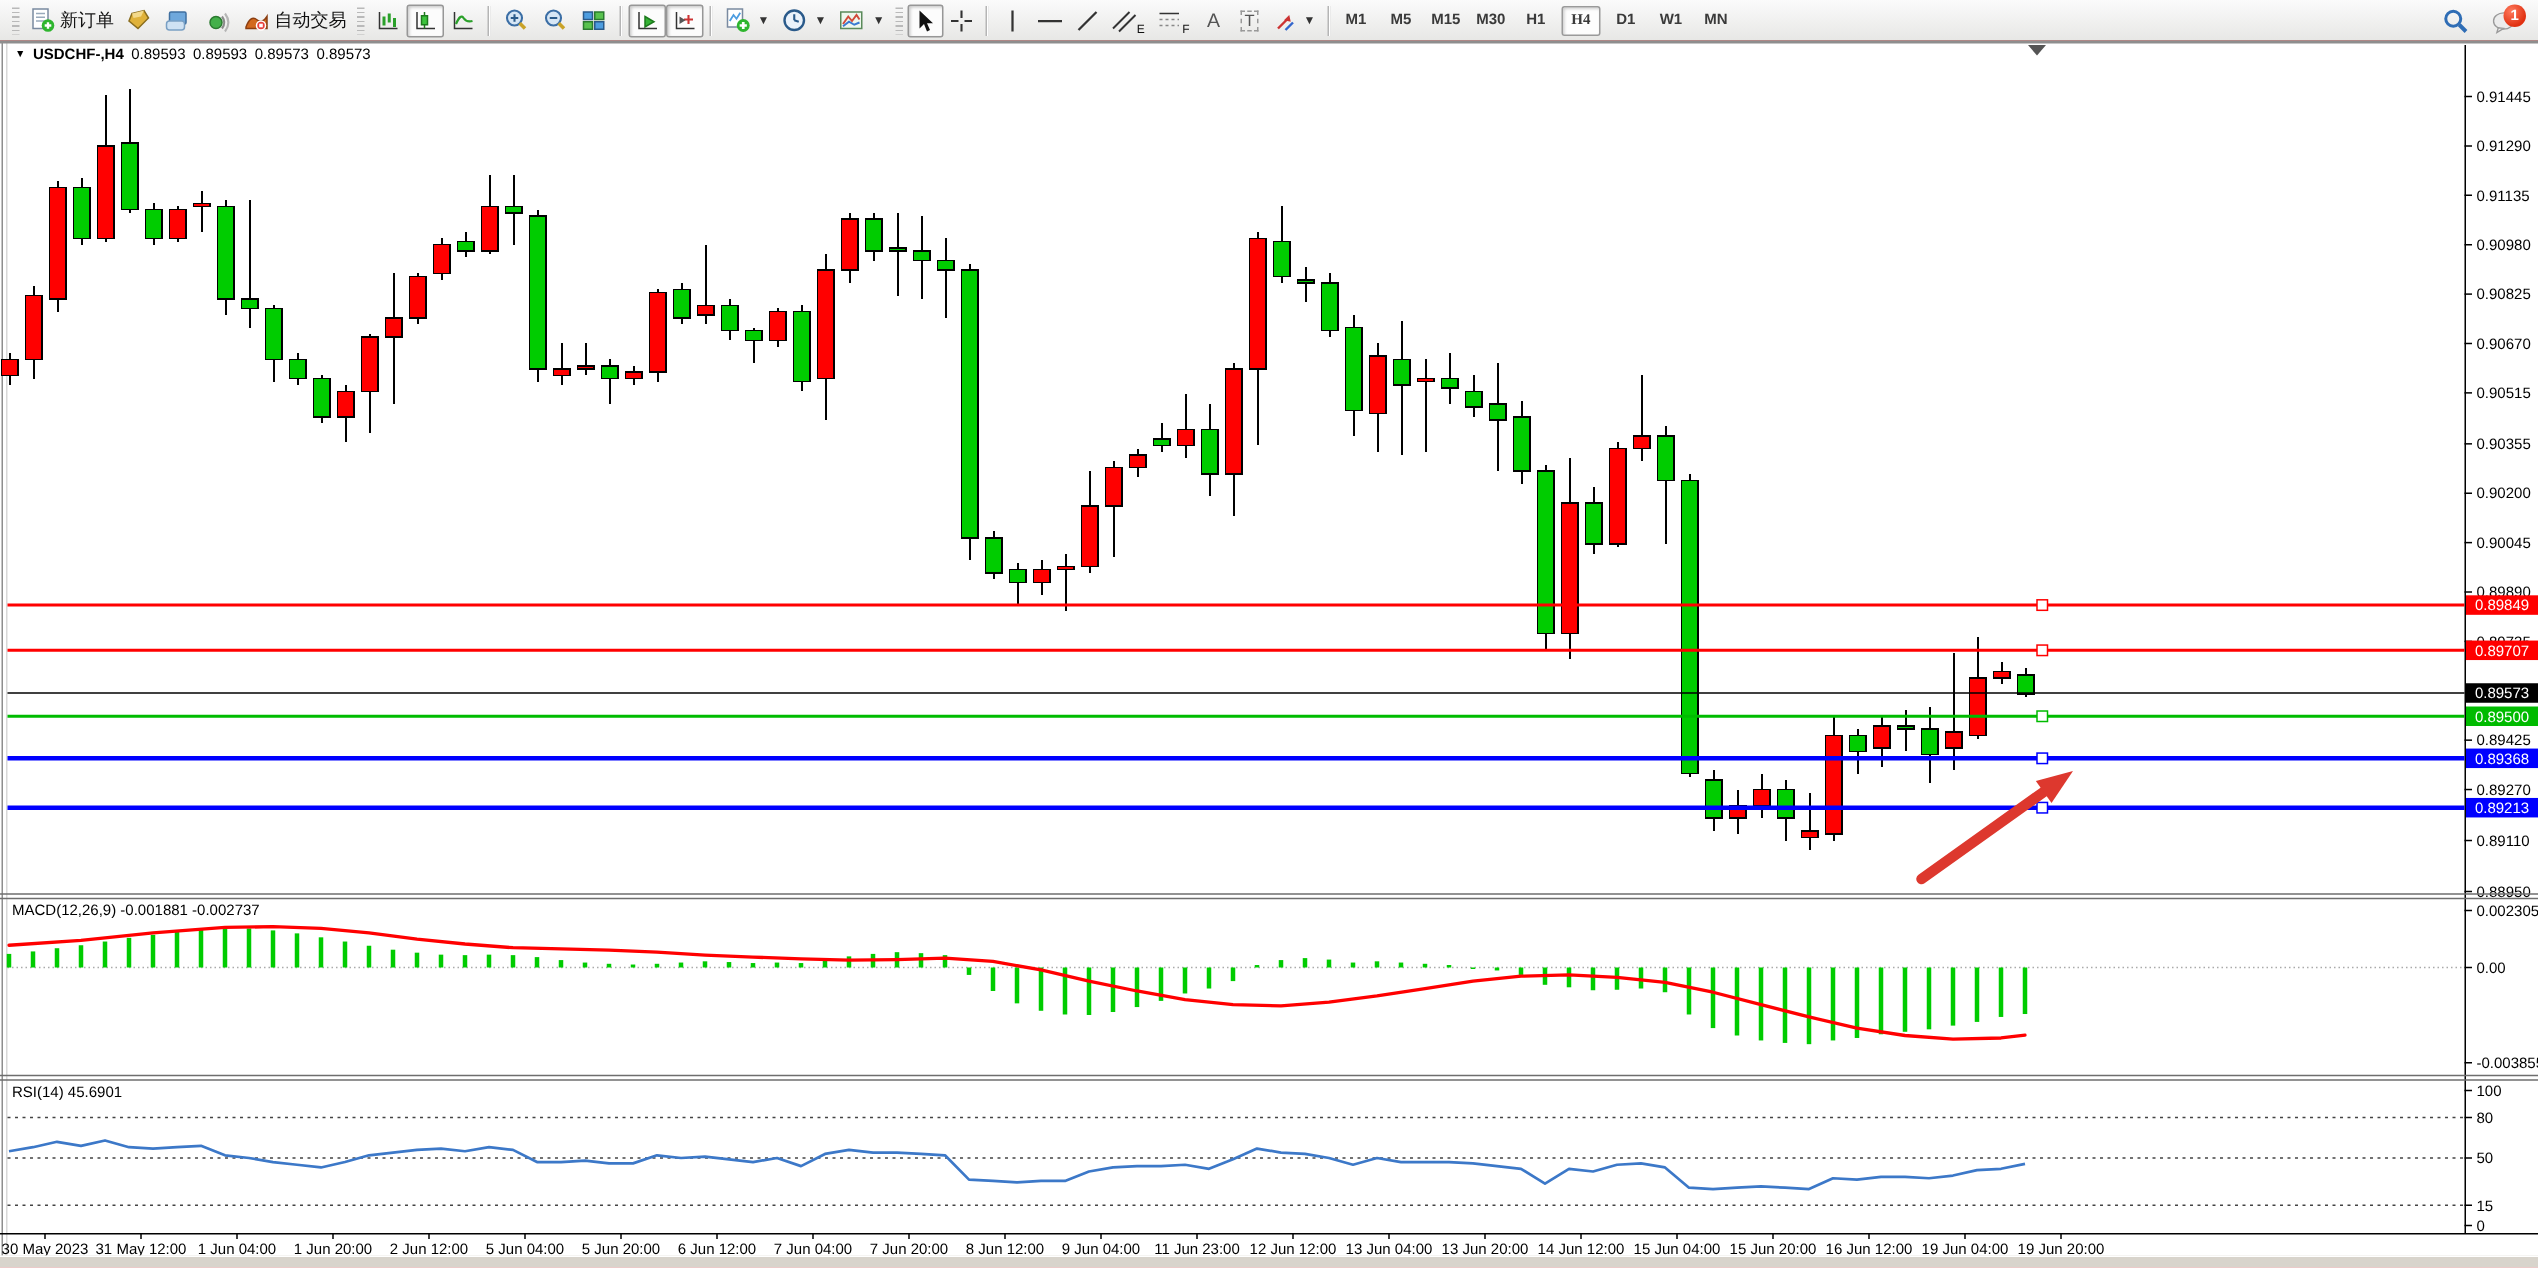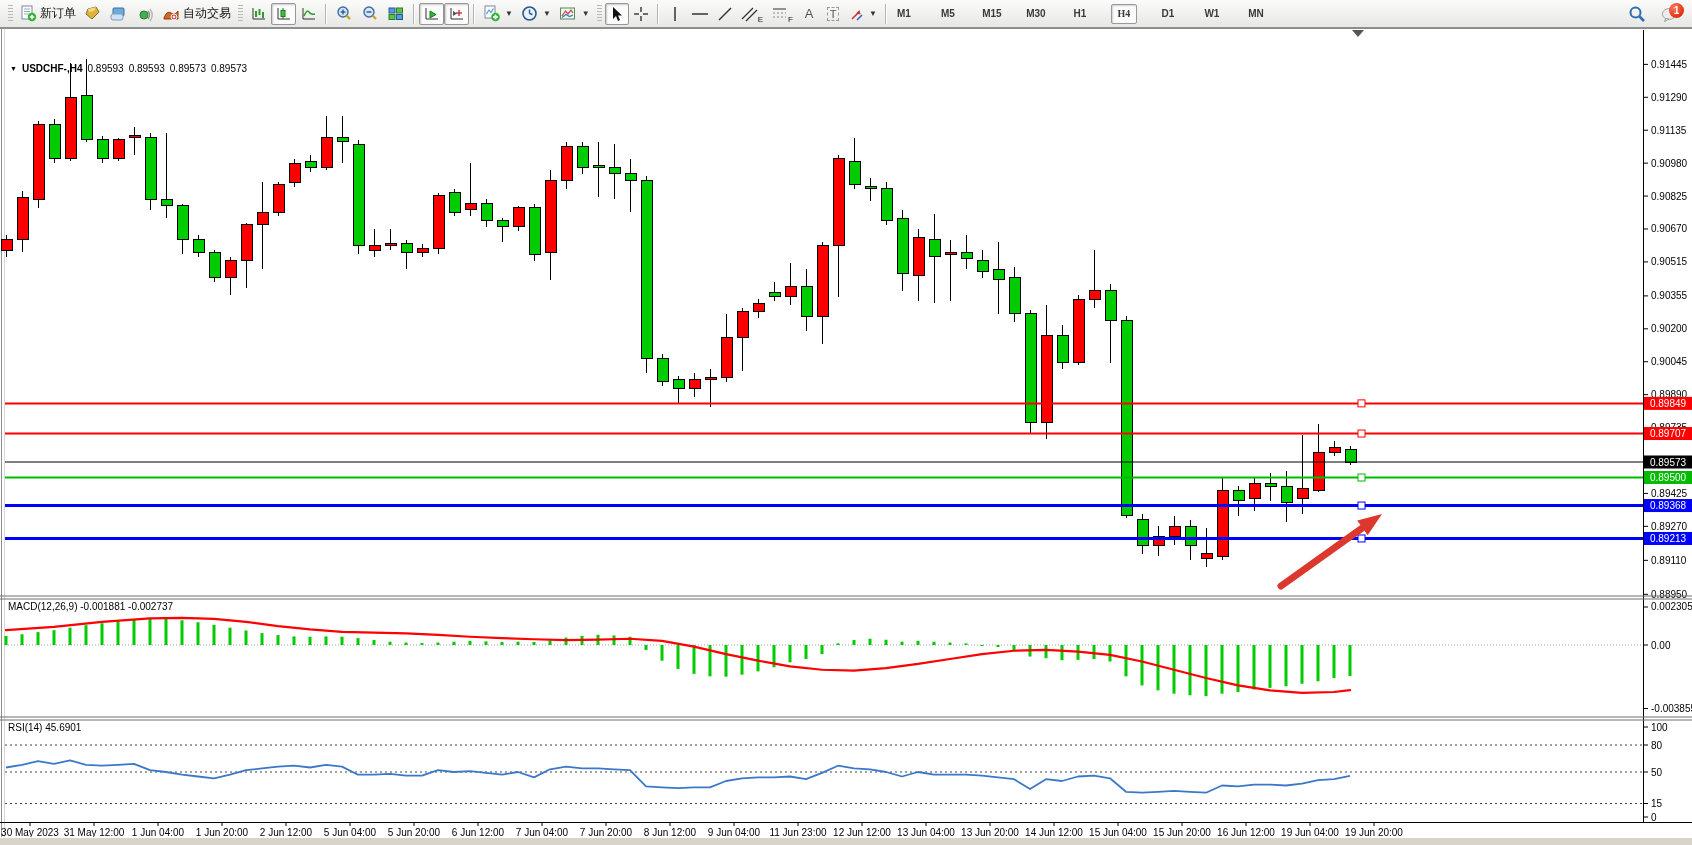--- a/index.html
+++ b/index.html
@@ -17,21 +17,21 @@
   .dd{font-size:8px;color:#333;margin-left:1px;}
   .tfbtn{width:26px;height:20px;display:flex;align-items:center;justify-content:center;
     font-size:10px;font-weight:bold;color:#3a3a3a;border:1px solid transparent;box-sizing:border-box;border-radius:2px;}
   .tfbtn.pressed{border:1px solid #9a9a9a;background:#fdfdfd;box-shadow:inset 1px 1px 2px rgba(0,0,0,.18);font-family:Liberation Serif, serif;}
   #right-tools{margin-left:auto;display:flex;align-items:center;gap:6px;padding-right:4px;}
   #notif{position:relative;width:26px;height:22px;}
   #notif .badge{position:absolute;right:-2px;top:-1px;width:15px;height:15px;border-radius:50%;
     background:radial-gradient(circle at 35% 30%,#ff7a5e,#e03010 70%);color:#fff;font-size:10px;font-weight:bold;
     display:flex;align-items:center;justify-content:center;}
   
-  #chart-title{position:absolute;left:10px;top:31px;z-index:4;font-size:10px;color:#000;display:flex;gap:5px;align-items:center;margin-top:32px;}
+  #chart-title{position:absolute;left:10px;top:31px;z-index:4;font-size:10px;color:#000;display:flex;gap:5px;align-items:center;}
   #chart-title .tri{font-size:7px;}
   
   #chart-svg{position:absolute;left:0;top:28px;z-index:1;}
   
   #status{position:absolute;left:0;bottom:0;width:100%;height:7px;background:#d8d4cc;border-top:1px solid #fff;z-index:3;}
 </style>
 </head>
 <body>
 
 <div id="app">
@@ -235,21 +235,21 @@
       <svg width="16" height="16" viewBox="0 0 16 16">
         <line x1="3" y1="13" x2="9" y2="7" stroke="#c33" stroke-width="1.6"></line>
         <polygon points="10.5,4 11.5,8.5 7,7.5" fill="#c33"></polygon>
         <line x1="8" y1="14" x2="13" y2="9" stroke="#36c" stroke-width="1.6"></line>
       </svg>
       <span class="dd">▼</span>
     </div>
 
     <div class="sep"></div>
 
-    <div id="tf-group" style="display:flex;align-items:center;gap:18px;">
+    <div id="tf-group" style="display:flex;align-items:center;gap:4px;">
         <div class="tfbtn">M1</div>
         <div class="tfbtn">M5</div>
         <div class="tfbtn">M15</div>
         <div class="tfbtn">M30</div>
         <div class="tfbtn">H1</div>
         <div class="tfbtn pressed">H4</div>
         <div class="tfbtn">D1</div>
         <div class="tfbtn">W1</div>
         <div class="tfbtn">MN</div>
       </div>

